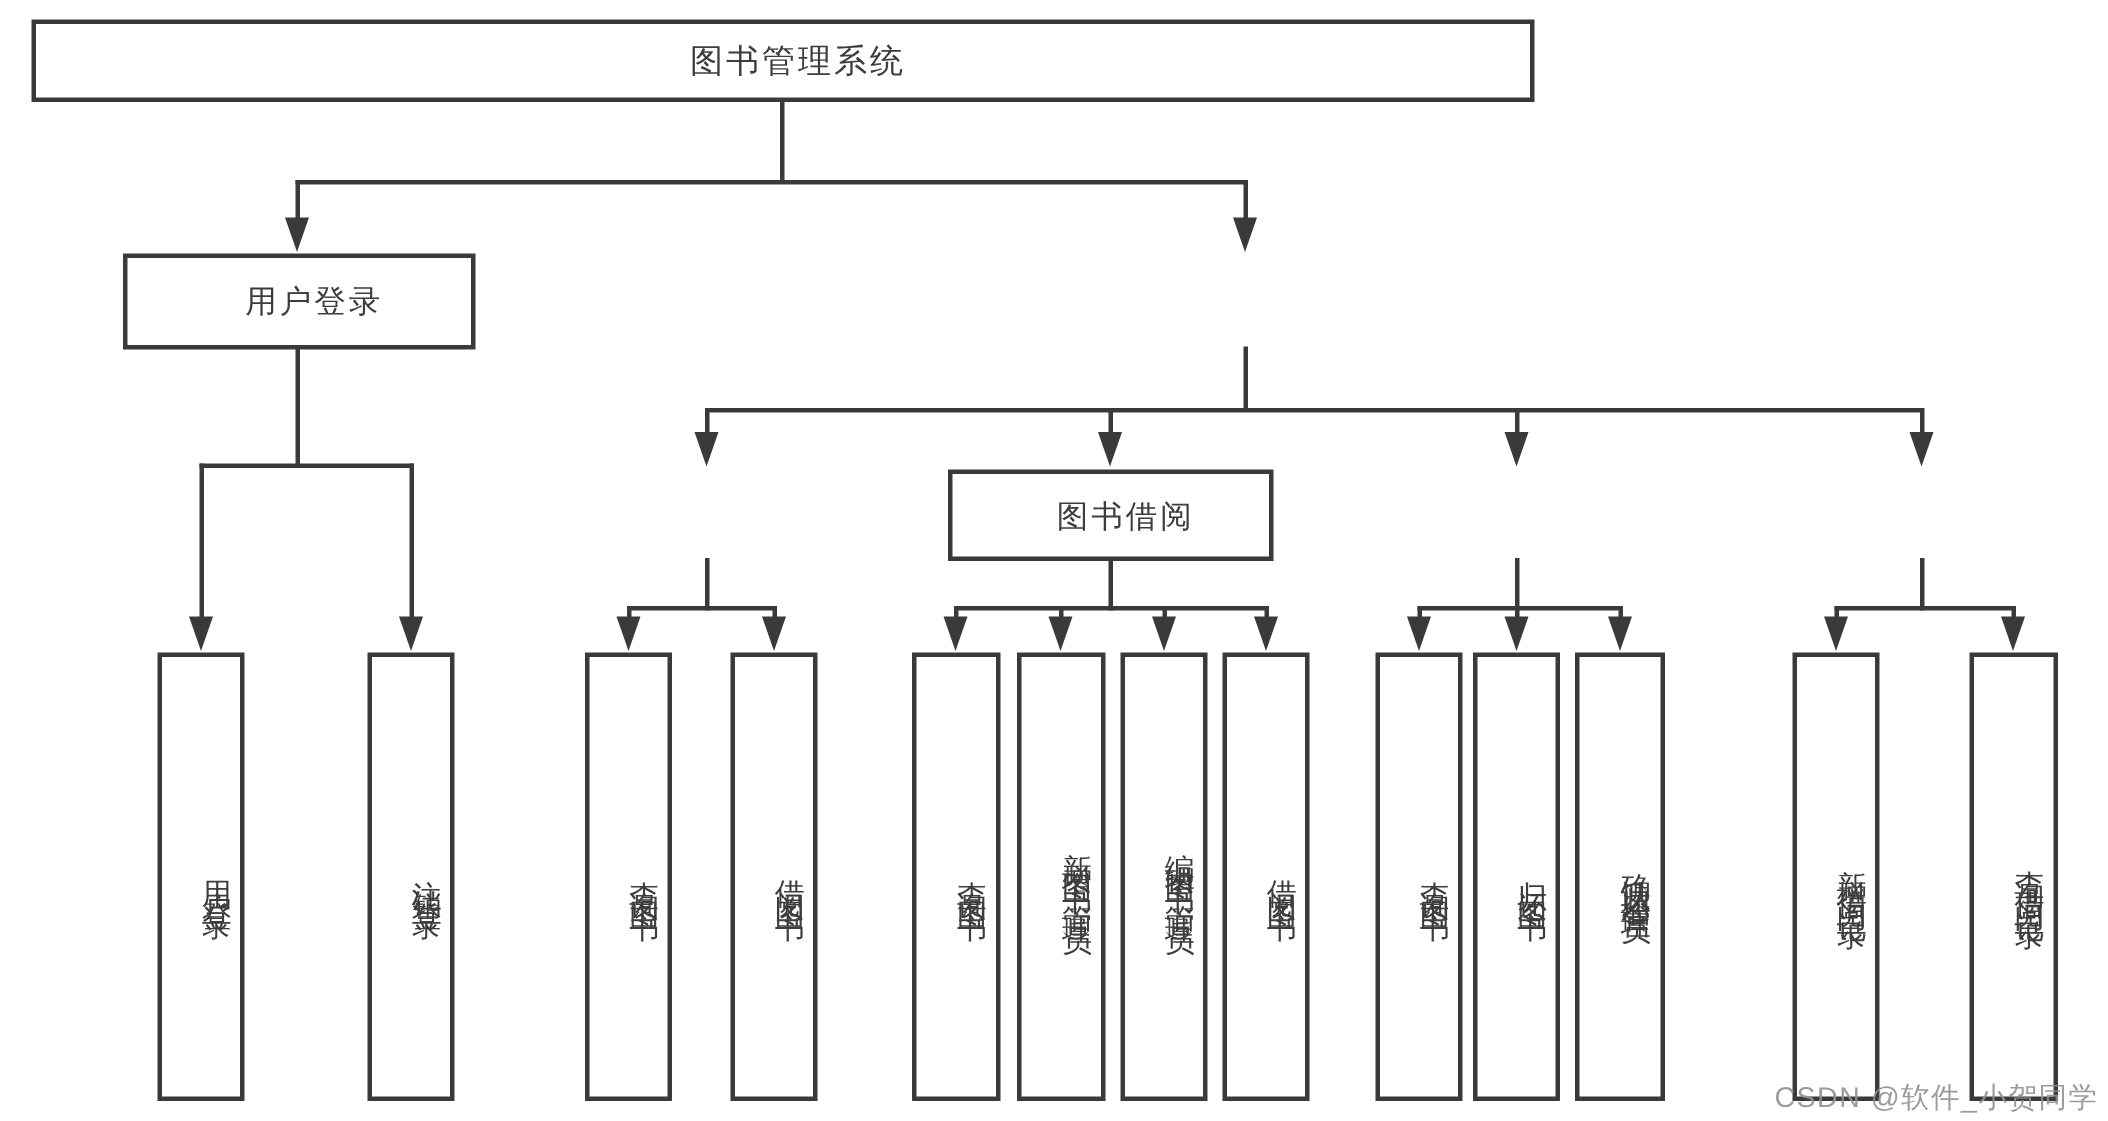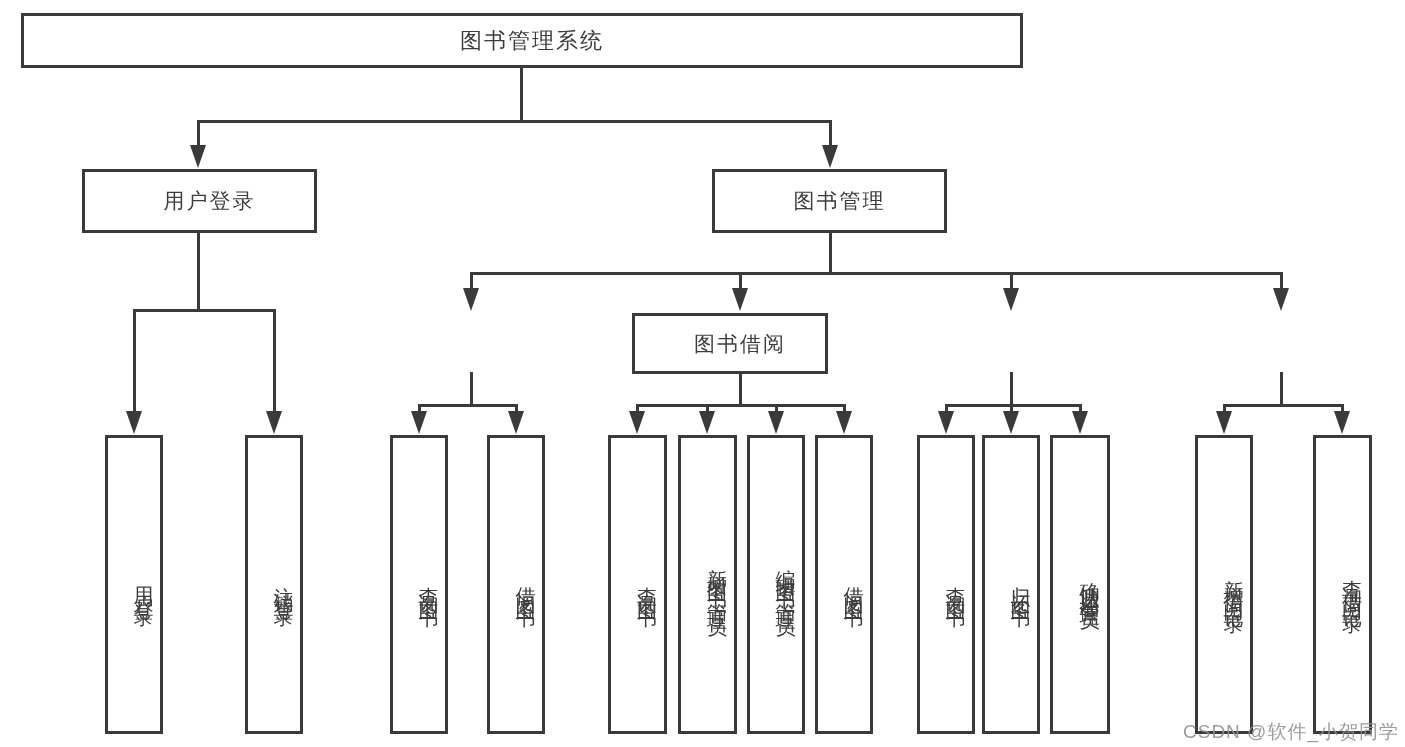--- a/index.html
+++ b/index.html
@@ -55,43 +55,40 @@
   <div class="vl" style="left:520px;top:66px;height:56px"></div>
   <div class="hl" style="left:197px;top:120px;width:635px"></div>
   <div class="vl" style="left:197px;top:120px;height:28px"></div>
   <div class="arw" style="left:190px;top:145px"></div>
   <div class="vl" style="left:829px;top:120px;height:28px"></div>
   <div class="arw" style="left:822px;top:145px"></div>
 
   <div class="box hbox" style="left:82px;top:169px;width:235px;height:64px">
     <span>用户登录</span>
   </div>
-  <div class="box hbox" style="left:712px;top:169px;width:235px;height:64px">
-    <span>图书管理</span>
-  </div>
 
   <div class="vl" style="left:197px;top:231px;height:80px"></div>
   <div class="hl" style="left:133px;top:309px;width:143px"></div>
   <div class="vl" style="left:133px;top:309px;height:104px"></div>
   <div class="arw" style="left:126px;top:411px"></div>
   <div class="vl" style="left:273px;top:309px;height:104px"></div>
   <div class="arw" style="left:266px;top:411px"></div>
 
   <div class="vl" style="left:829px;top:231px;height:43px"></div>
   <div class="hl" style="left:470px;top:272px;width:812px"></div>
   <div class="vl" style="left:470px;top:272px;height:20px"></div>
   <div class="arw" style="left:463px;top:288px"></div>
   <div class="vl" style="left:739px;top:272px;height:20px"></div>
   <div class="arw" style="left:732px;top:288px"></div>
   <div class="vl" style="left:1010px;top:272px;height:20px"></div>
   <div class="arw" style="left:1003px;top:288px"></div>
   <div class="vl" style="left:1280px;top:272px;height:20px"></div>
   <div class="arw" style="left:1273px;top:288px"></div>
 
-  <div class="box hbox" style="left:632px;top:313px;width:196px;height:61px">
+  <div class="box hbox" style="left:632px;top:313px;width:217px;height:61px">
     <span>图书借阅</span>
   </div>
 
   <div class="vl" style="left:470px;top:372px;height:35px"></div>
   <div class="vl" style="left:739px;top:372px;height:35px"></div>
   <div class="vl" style="left:1010px;top:372px;height:35px"></div>
   <div class="vl" style="left:1280px;top:372px;height:35px"></div>
 
   <div class="hl" style="left:418px;top:404px;width:100px"></div>
   <div class="hl" style="left:636px;top:404px;width:210px"></div>

